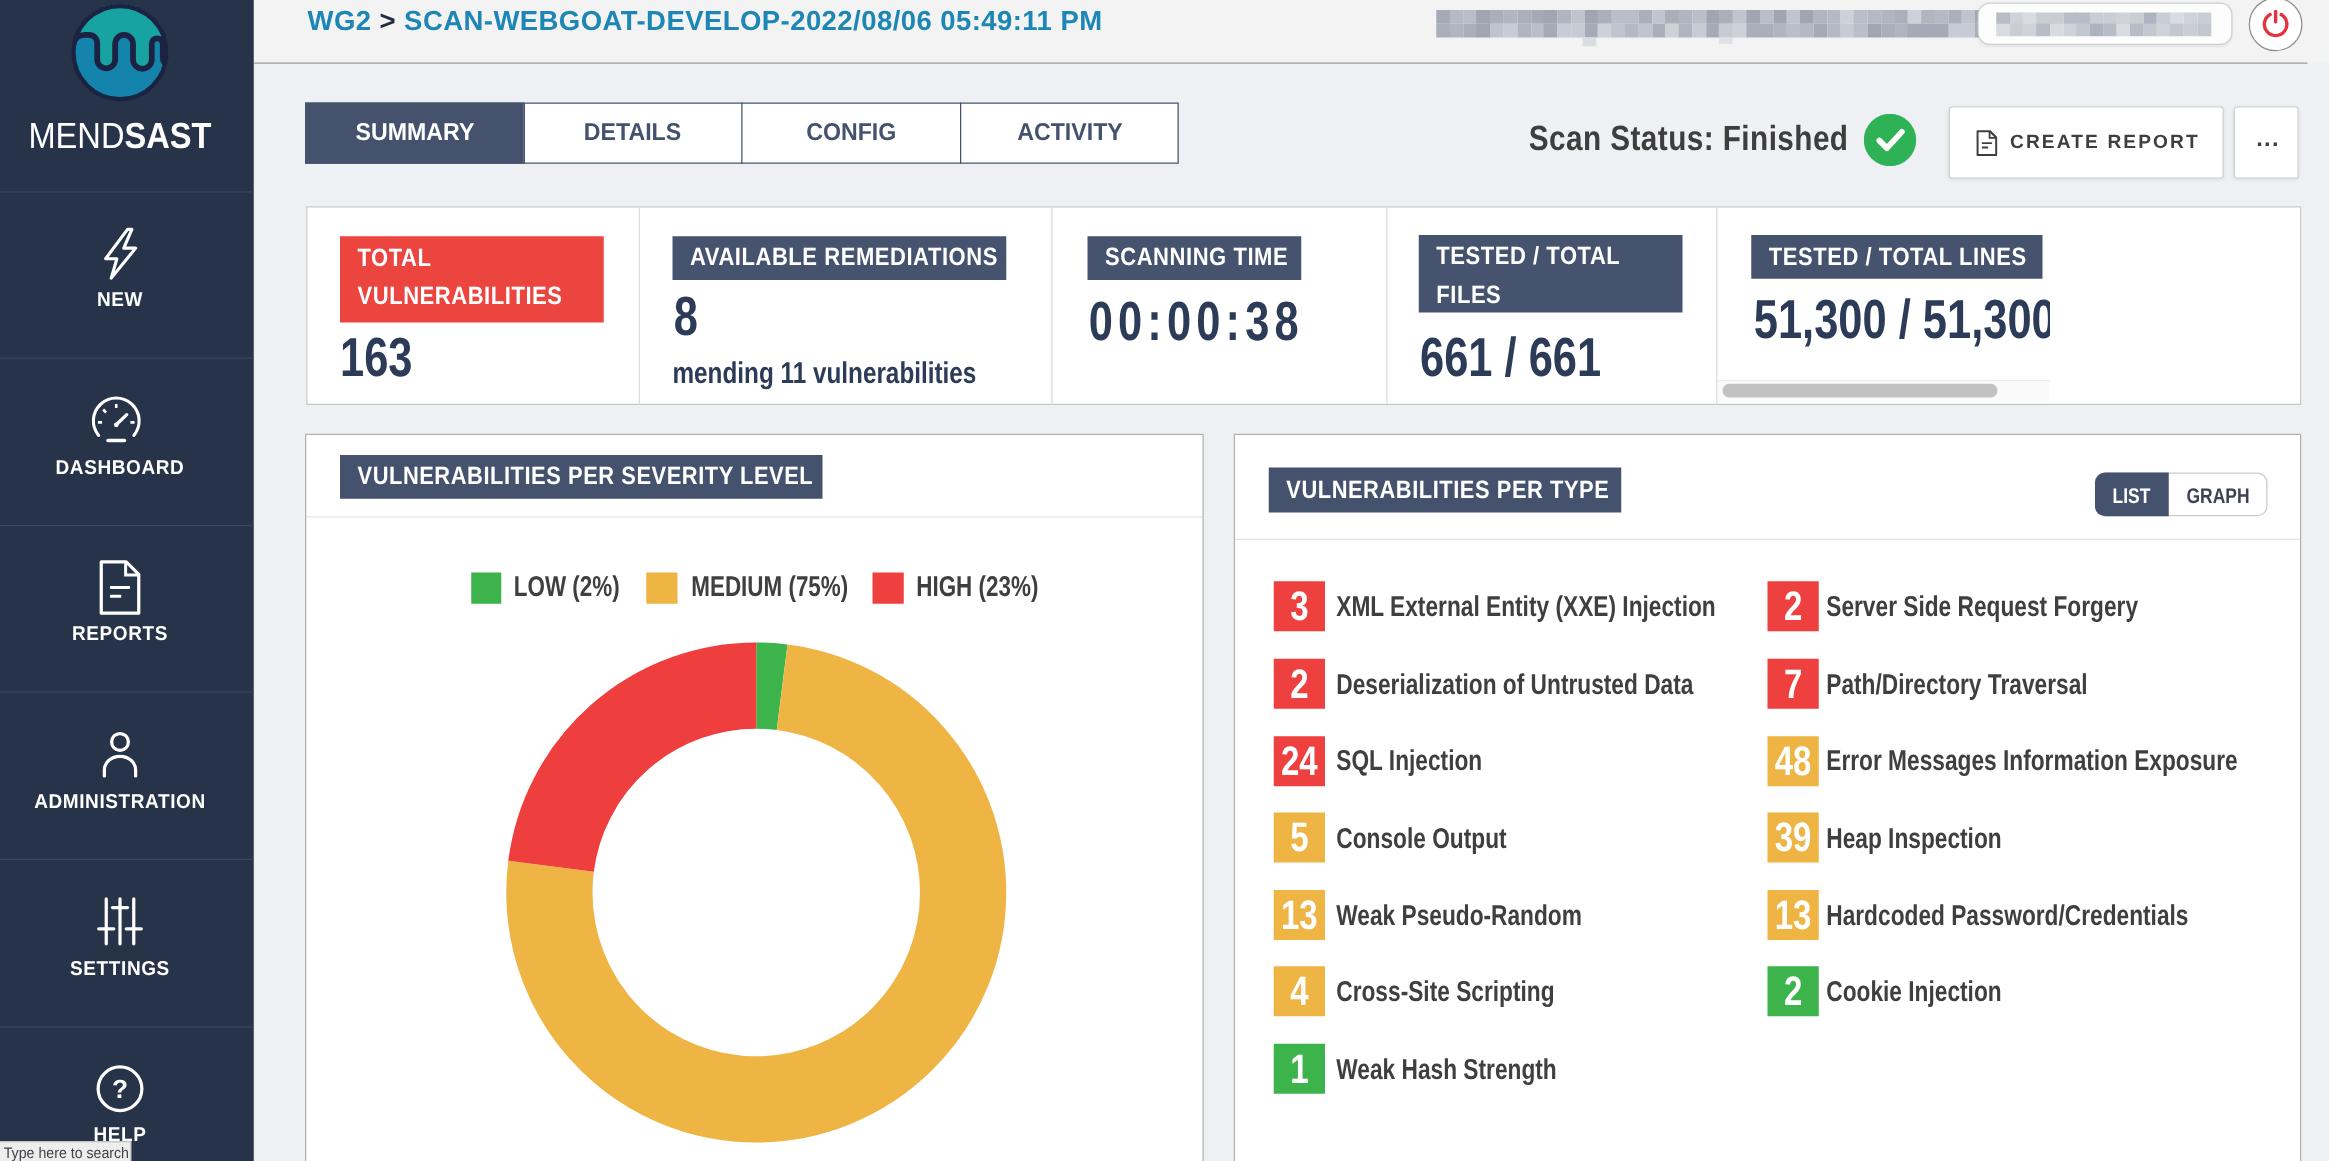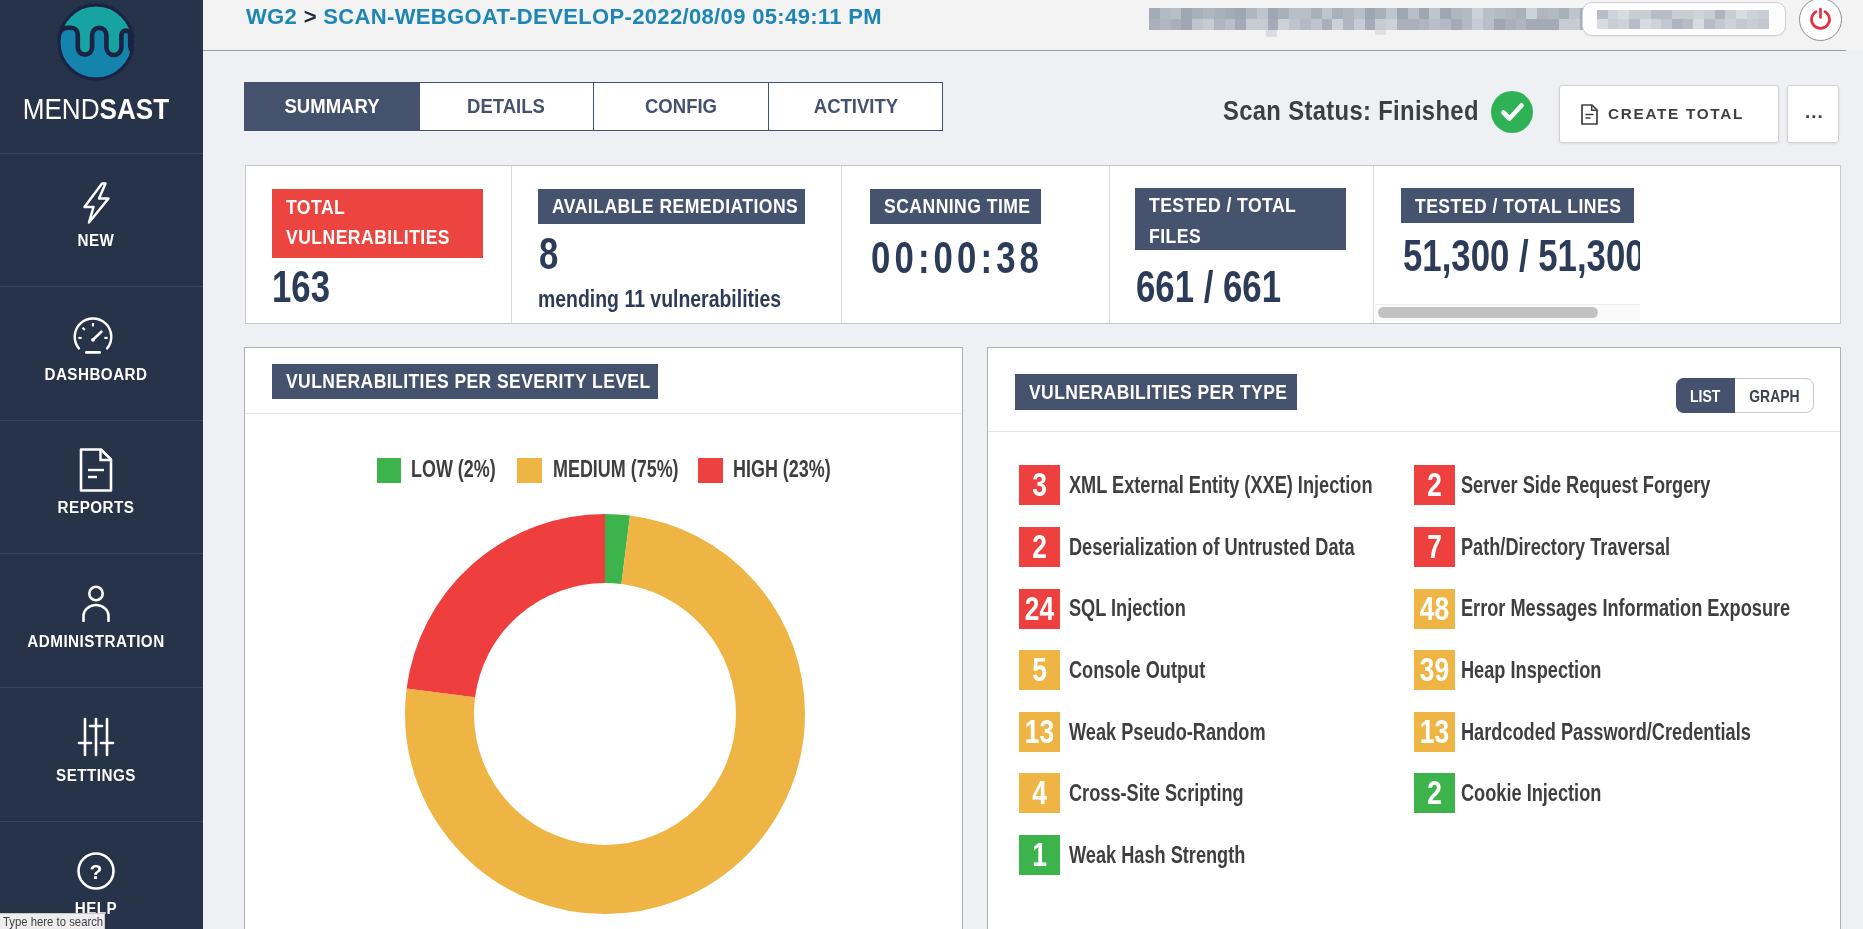--- a/index.html
+++ b/index.html
@@ -2,21 +2,21 @@
 <html><head><meta charset="utf-8"><style>
 *{margin:0;padding:0;box-sizing:border-box}
 html,body{width:1863px;height:929px;overflow:hidden;background:#eef0f3;
   font-family:"Liberation Sans",sans-serif;}
 .a{position:absolute}
 .t{position:absolute;white-space:nowrap;transform-origin:left top;line-height:1;}
 .tc{position:absolute;white-space:nowrap;line-height:1;}
 </style></head><body>
 <div class="a" style="left:203px;top:0;width:1660px;height:50px;background:#f3f3f4"></div>
 <div class="a" style="left:203px;top:50px;width:1643px;height:1px;background:#9c9c9c"></div>
-<div class="t" style="left:246.0px;top:5.9px;font-size:22px;font-weight:700;color:#1d86b5;letter-spacing:0.35px;transform:scaleX(1.0);"><span style="color:#1d86b5">WG2</span><span style="color:#252b3f"> &gt; </span><span style="color:#1d86b5">SCAN-WEBGOAT-DEVELOP-2022/08/09 05:49:11 PM</span></div>
+<div class="t" style="left:246.0px;top:5.9px;font-size:22px;font-weight:700;color:#1d86b5;letter-spacing:0.35px;transform:scaleX(1.0);"><span style="color:#1d86b5">WG2</span><span style="color:#252b3f"> &gt; </span><span style="color:#1d86b5">SCAN-WEBGOAT-DEVELOP-2022/08/06 05:49:11 PM</span></div>
 <i style="position:absolute;left:1149.0px;top:8.0px;width:11.3px;height:11.4px;background:#a5abb6"></i>
 <i style="position:absolute;left:1159.8px;top:8.0px;width:11.3px;height:11.4px;background:#b4bac4"></i>
 <i style="position:absolute;left:1170.6px;top:8.0px;width:11.3px;height:11.4px;background:#b9bec8"></i>
 <i style="position:absolute;left:1181.3px;top:8.0px;width:11.3px;height:11.4px;background:#9fa5b1"></i>
 <i style="position:absolute;left:1192.1px;top:8.0px;width:11.3px;height:11.4px;background:#aab0ba"></i>
 <i style="position:absolute;left:1202.9px;top:8.0px;width:11.3px;height:11.4px;background:#b0b5bf"></i>
 <i style="position:absolute;left:1213.7px;top:8.0px;width:11.3px;height:11.4px;background:#aab0ba"></i>
 <i style="position:absolute;left:1224.5px;top:8.0px;width:11.3px;height:11.4px;background:#a5abb6"></i>
 <i style="position:absolute;left:1235.2px;top:8.0px;width:11.3px;height:11.4px;background:#9fa5b1"></i>
 <i style="position:absolute;left:1246.0px;top:8.0px;width:11.3px;height:11.4px;background:#b0b5bf"></i>
@@ -210,21 +210,21 @@
 <circle cx="0" cy="0" r="21" fill="#2fb255"></circle>
 <path d="M -8.5,0.5 L -2.5,6.5 L 9.5,-6.5" fill="none" stroke="#fff" stroke-width="4.6" stroke-linecap="round" stroke-linejoin="round"></path>
   </svg>
 <div class="a" style="left:1559px;top:85px;width:220px;height:58px;background:#fff;border:1px solid #d2d2d2;border-radius:3px;box-shadow:0 1px 3px rgba(0,0,0,.08)"></div>
 <svg class="a" style="left:1581px;top:104px" width="17" height="21" viewBox="0 0 17 21">
 <path d="M 1,1 L 11,1 L 16,6 L 16,20 L 1,20 Z" fill="none" stroke="#3f3f3f" stroke-width="1.7" stroke-linejoin="round"></path>
 <path d="M 10.7,1.2 L 10.7,6.3 L 16,6.3" fill="none" stroke="#3f3f3f" stroke-width="1.5"></path>
 <line x1="4.5" y1="10.5" x2="12.5" y2="10.5" stroke="#3f3f3f" stroke-width="1.5"></line>
 <line x1="4.5" y1="14" x2="9.5" y2="14" stroke="#3f3f3f" stroke-width="1.5"></line>
   </svg>
-<div class="t" style="left:1608.0px;top:106.2px;font-size:15.3px;font-weight:700;color:#3f3f3f;letter-spacing:1.7px;transform:scaleX(1.0);">CREATE TOTAL</div>
+<div class="t" style="left:1608.0px;top:106.2px;font-size:15.3px;font-weight:700;color:#3f3f3f;letter-spacing:1.7px;transform:scaleX(1.0);">CREATE REPORT</div>
 <div class="a" style="left:1787px;top:85px;width:52px;height:58px;background:#fff;border:1px solid #d2d2d2;border-radius:3px;box-shadow:0 1px 3px rgba(0,0,0,.08)"></div>
 <div class="t" style="left:1805.0px;top:101.5px;font-size:19px;font-weight:700;color:#3f3f3f;letter-spacing:1px;transform:scaleX(1.0);">...</div>
 <div class="a" style="left:245px;top:165px;width:1596px;height:159px;background:#fff;border:1px solid #c8c8c8"></div>
 <div class="a" style="left:511px;top:166px;width:1px;height:157px;background:#dcdcdc"></div>
 <div class="a" style="left:841px;top:166px;width:1px;height:157px;background:#dcdcdc"></div>
 <div class="a" style="left:1109px;top:166px;width:1px;height:157px;background:#dcdcdc"></div>
 <div class="a" style="left:1373px;top:166px;width:1px;height:157px;background:#dcdcdc"></div>
 <div class="a" style="left:271.7px;top:188.6px;width:211.1px;height:69.5px;background:#ec4540"></div>
 <div class="t" style="left:286.0px;top:197.0px;font-size:20px;font-weight:700;color:#fff;letter-spacing:0.5px;transform:scaleX(0.88);">TOTAL</div>
 <div class="t" style="left:286.0px;top:227.1px;font-size:20px;font-weight:700;color:#fff;letter-spacing:0.5px;transform:scaleX(0.88);">VULNERABILITIES</div>

